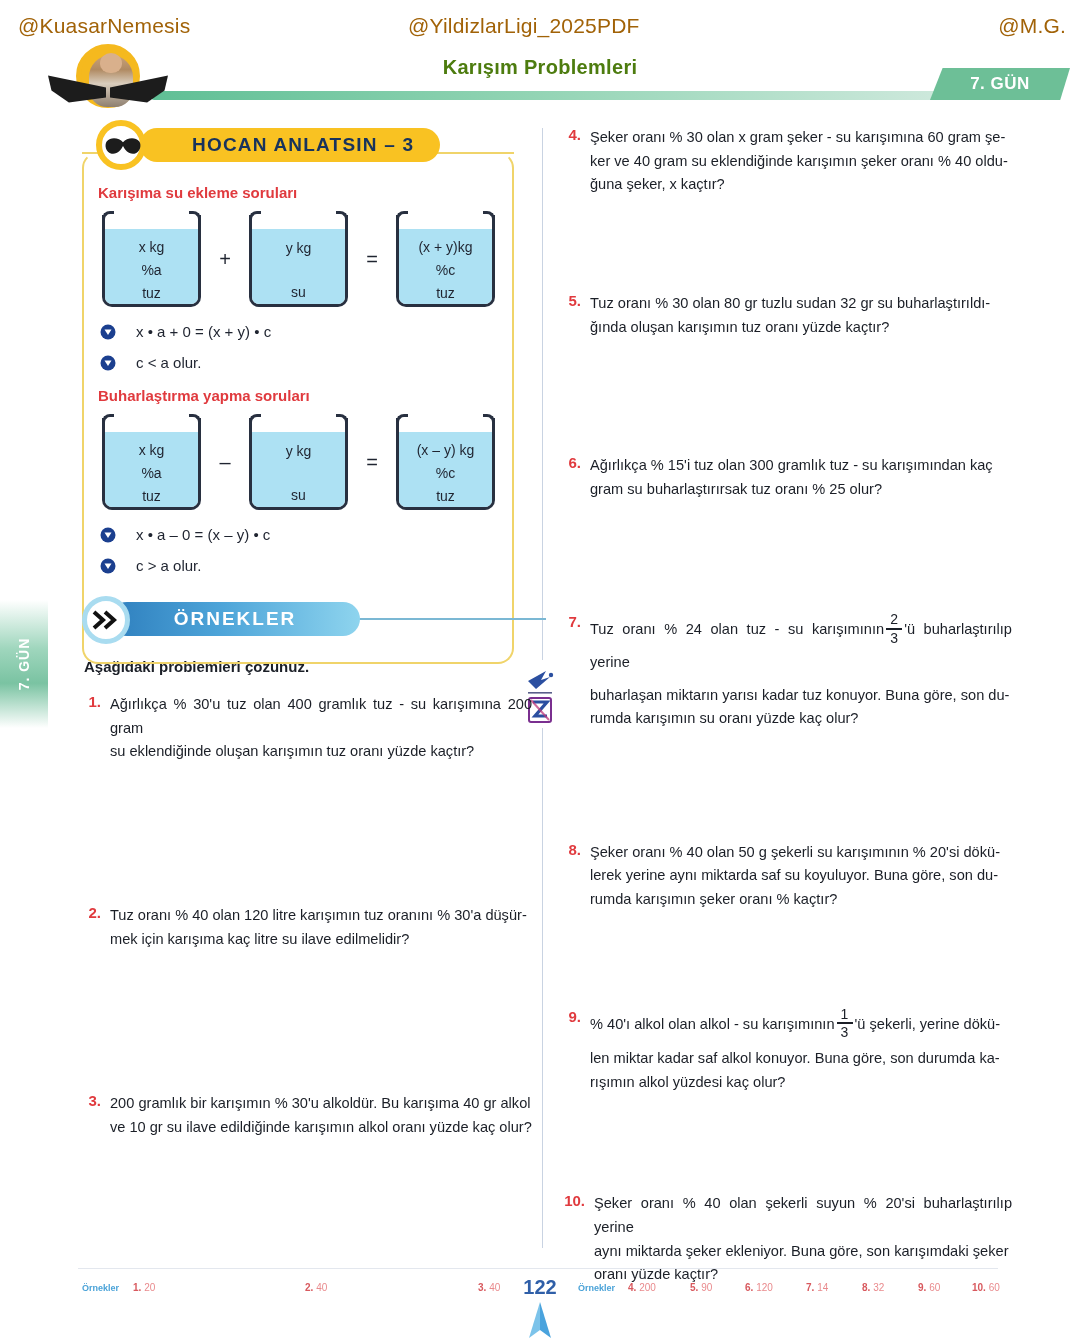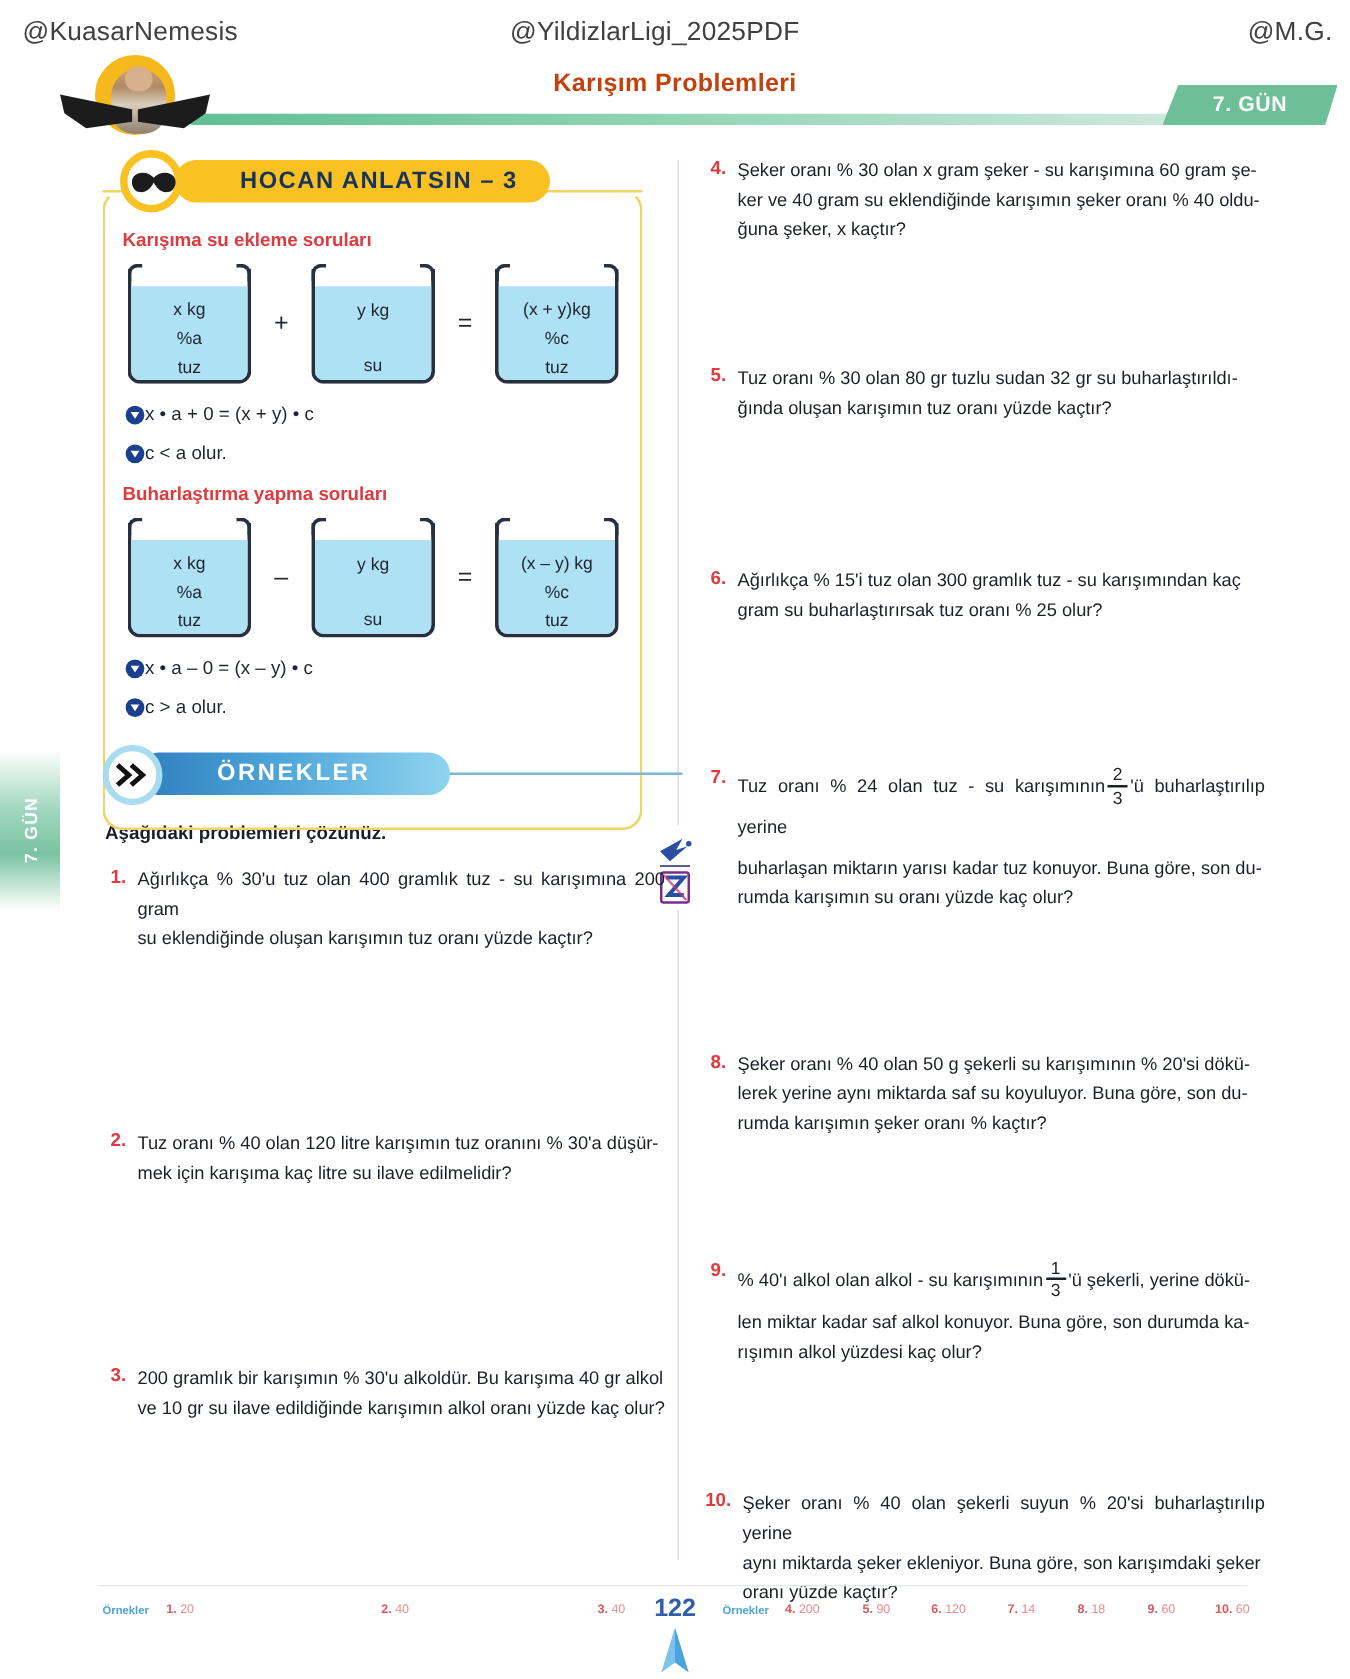--- a/index.html
+++ b/index.html
@@ -7,32 +7,32 @@
     width: 1080px; height: 1343px;
     background: #ffffff;
     font-family: "Liberation Sans", sans-serif;
     overflow: hidden;
   }
   .page { position: relative; width: 1080px; height: 1343px; background:#fff; }
 
   
   .wm-row { position:absolute; top:8px; left:0; width:1080px; height:36px; }
   .wm {
-    position:absolute; font-size:21px; color:#404040; font-weight:400;
+    position:absolute; font-size:21px; color:#a16207; font-weight:400;
     letter-spacing:.2px; white-space:nowrap;
   }
   .wm-left  { left:18px;  top:6px; }
   .wm-mid   { left:408px; top:6px; }
   .wm-right { right:14px; top:6px; }
 
   
   .title-band { position:absolute; top:52px; left:0; width:1080px; height:56px; }
   .title-text {
     position:absolute; left:0; right:0; top:4px; text-align:center;
-    font-size:20px; color:#c2410c; font-weight:700; letter-spacing:.3px;
+    font-size:20px; color:#4d7c0f; font-weight:700; letter-spacing:.3px;
   }
   .title-rule {
     position:absolute; left:150px; top:39px; width:800px; height:9px;
     background: linear-gradient(90deg,#5fbf95 0%, #8fd3b2 45%, #cfe9dd 100%);
     border-radius:5px;
   }
   .gun-badge {
     position:absolute; right:10px; top:68px; width:140px; height:32px;
     background:#6dbf97; color:#fff; font-size:17px; font-weight:700;
     letter-spacing:.5px; display:flex; align-items:center; justify-content:center;
@@ -125,21 +125,21 @@
   }
   .beaker .labels {
     position:absolute; left:0; right:0; top:22px; bottom:0;
     display:flex; flex-direction:column; align-items:center; justify-content:center;
     gap:7px; font-size:14px; color:#1f2430;text-align:right;
   }
   .beaker .labels.mid { justify-content:center; gap:28px; }
   .op { width:40px; text-align:center; font-size:20px; color:#1f2430; }
 
   .bullets { margin:16px 0 0 20px; }
-  .bullet { display:flex; align-items:center; gap:0; margin-bottom:14px;text-align:right; }
+  .bullet { display:flex; align-items:center; gap:20px; margin-bottom:14px;text-align:right; }
   .bullet .bico { width:16px; height:16px; flex:0 0 16px; }
   .bullet .btxt { font-size:15px; color:#1f2430; }
 
   
   .ex-banner { position:relative; height:48px; margin:22px 0 0 2px; }
   .ex-pill {
     position:absolute; left:28px; top:6px; width:250px; height:34px;
     background: linear-gradient(90deg,#2e7fbe 0%, #4ea5d9 45%, #8ed4ee 100%);
     border-radius:17px; display:flex; align-items:center; justify-content:center;
   }
@@ -469,21 +469,21 @@
     <div class="f-ans" style="left:305px"><b>2.</b> <span>40</span></div>
     <div class="f-ans" style="left:478px"><b>3.</b> <span>40</span></div>
 
     <div class="pageno">122</div>
 
     <div class="f-lbl" style="left:578px">Örnekler</div>
     <div class="f-ans" style="left:628px"><b>4.</b> <span>200</span></div>
     <div class="f-ans" style="left:690px"><b>5.</b> <span>90</span></div>
     <div class="f-ans" style="left:745px"><b>6.</b> <span>120</span></div>
     <div class="f-ans" style="left:806px"><b>7.</b> <span>14</span></div>
-    <div class="f-ans" style="left:862px"><b>8.</b> <span>18</span></div>
+    <div class="f-ans" style="left:862px"><b>8.</b> <span>32</span></div>
     <div class="f-ans" style="left:918px"><b>9.</b> <span>60</span></div>
     <div class="f-ans" style="left:972px"><b>10.</b> <span>60</span></div>
   </div>
 
   <svg class="pagearrow" viewBox="0 0 40 40">
     <path d="M20 2 L31 38 L20 30 Z" fill="#4aa3dd"></path>
     <path d="M20 2 L9 38 L20 30 Z" fill="#7cc3ea"></path>
   </svg>
 
 </div>

